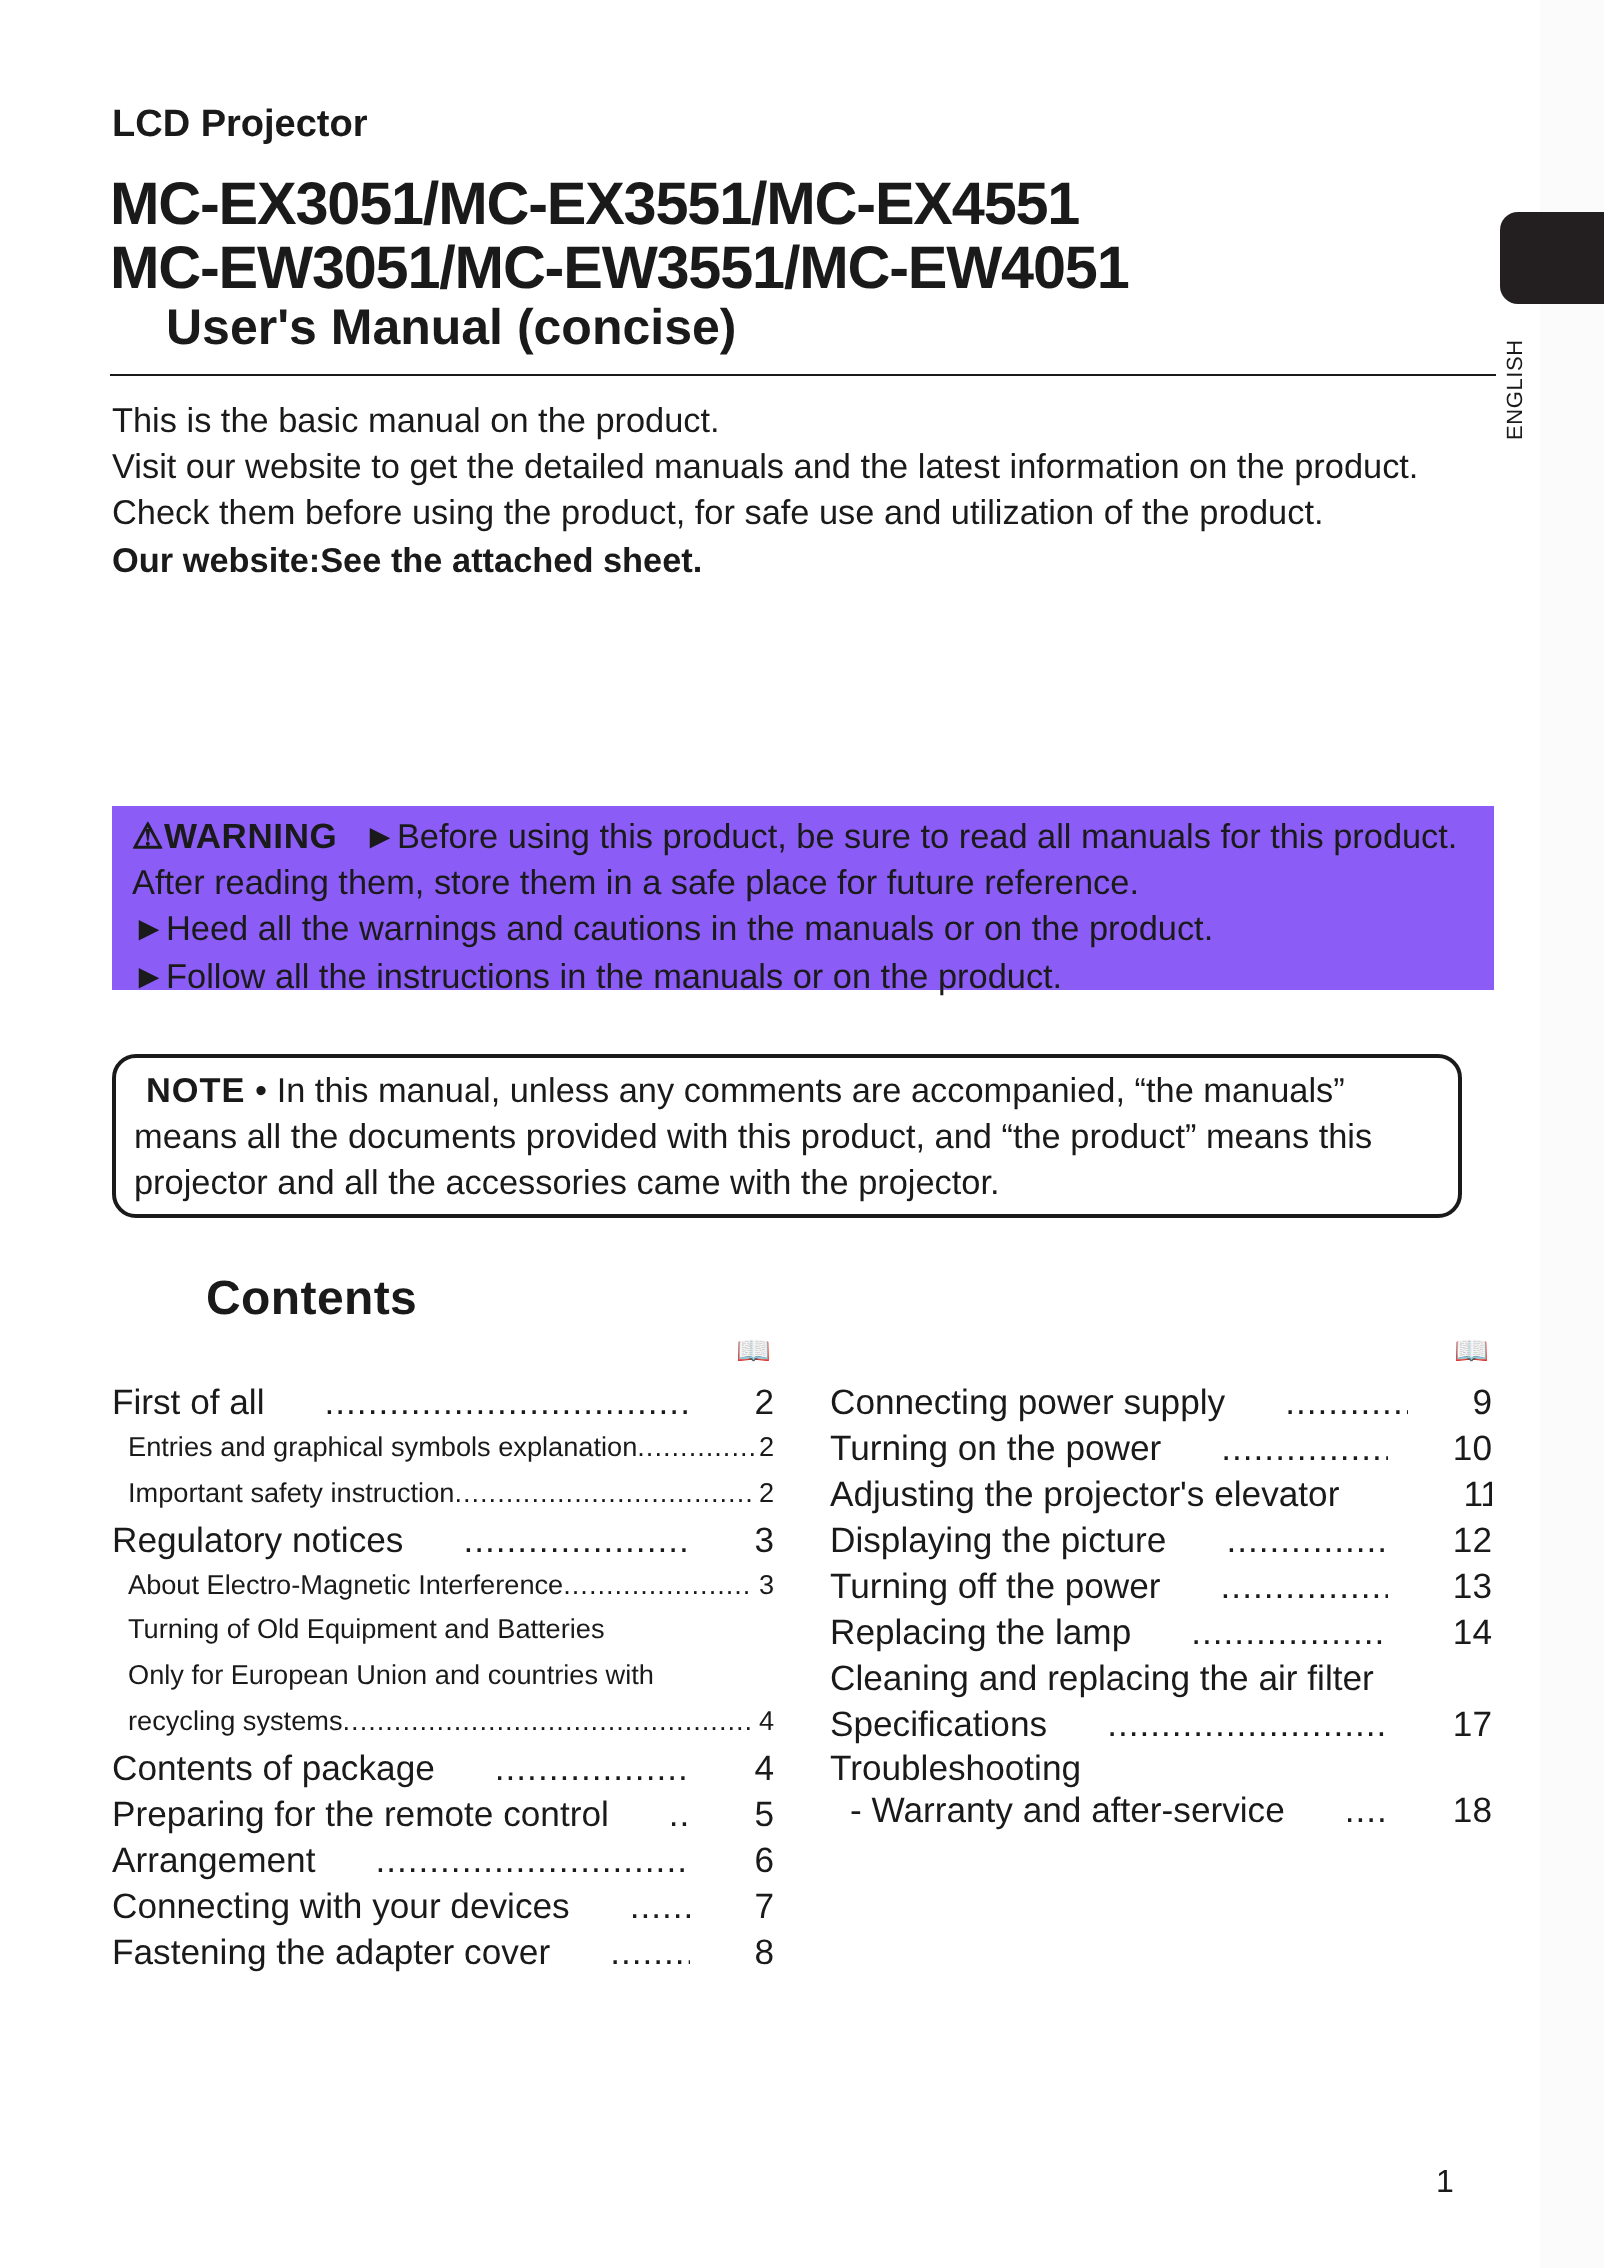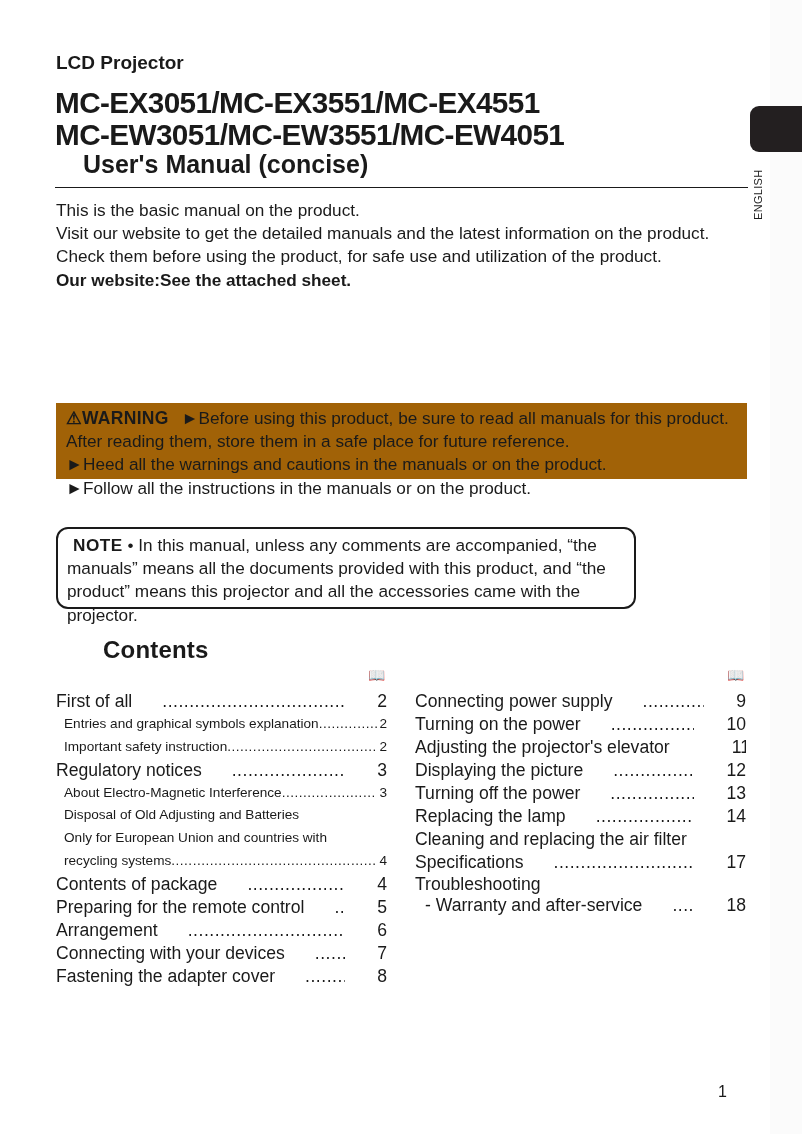--- a/index.html
+++ b/index.html
@@ -19,27 +19,27 @@
     .subtitle { left: 56px; top: 52px; font-size: 19px; font-weight: bold; }
     .model-line { left: 55px; font-size: 30px; font-weight: bold; letter-spacing: -0.6px; transform: scaleX(0.99); transform-origin: left; }
     .model1 { top: 86px; }
     .model2 { top: 118px; }
     .manual-title { left: 55px; top: 150px; font-size: 25px; font-weight: bold; margin-left: 28px; }
     .title-rule { left: 55px; top: 187px; width: 693px; height: 0; border-top: 1.5px solid #1a1a1a; }
     .intro { left: 56px; top: 199px; width: 690px; font-size: 17.2px; line-height: 23.2px; }
     .intro p { margin: 0; }
     .intro .bold { font-weight: bold; }
     .warning-box {
-      left: 56px; top: 403px; width: 691px; height: 76px; background: #a16207;
+      left: 56px; top: 403px; width: 691px; height: 92px; background: #8b5cf6;
       box-sizing: border-box; padding: 4px 10px 0 10px; font-size: 17.2px; line-height: 23.2px;
     }
     .warning-box p { margin: 0; }
     .warn-label { font-weight: bold; font-size: 17.5px; letter-spacing: 0.3px; }
     .note-box {
-      left: 56px; top: 527px; width: 580px; height: 82px; box-sizing: border-box;
+      left: 56px; top: 527px; width: 675px; height: 82px; box-sizing: border-box;
       border: 2px solid #1a1a1a; border-radius: 12px; padding: 5px 9px 0 9px;
       font-size: 17.2px; line-height: 23.2px;
     }
     .note-label { font-weight: bold; letter-spacing: 0.5px; margin-left: 6px; }
     .contents-heading { left: 55px; top: 636px; font-size: 24px; font-weight: 900; letter-spacing: 0.2px; margin-left: 48px; }
     .book-icon { font-size: 14px; color: #333; }
     .col { position: absolute; width: 331px; }
     .col-left { left: 56px; top: 690px; }
     .col-right { left: 415px; top: 690px; }
     .toc-row { display: flex; align-items: baseline; white-space: nowrap; overflow: hidden; }
@@ -115,21 +115,21 @@
   <div class="toc-row main">
       <span class="lbl">Regulatory notices</span>
       <span class="dots"></span>
       <span class="pg">3</span>
     </div>
   <div class="toc-row sub">
       <span class="lbl">About Electro-Magnetic Interference</span>
       <span class="dots"></span>
       <span class="pg">3</span>
     </div>
-  <div class="plain">Disposal of Old Adjusting and Batteries</div>
+  <div class="plain">Turning of Old Equipment and Batteries</div>
   <div class="plain">Only for European Union and countries with</div>
   <div class="toc-row sub">
       <span class="lbl">recycling systems</span>
       <span class="dots"></span>
       <span class="pg">4</span>
     </div>
   <div class="toc-row main">
       <span class="lbl">Contents of package</span>
       <span class="dots"></span>
       <span class="pg">4</span>

